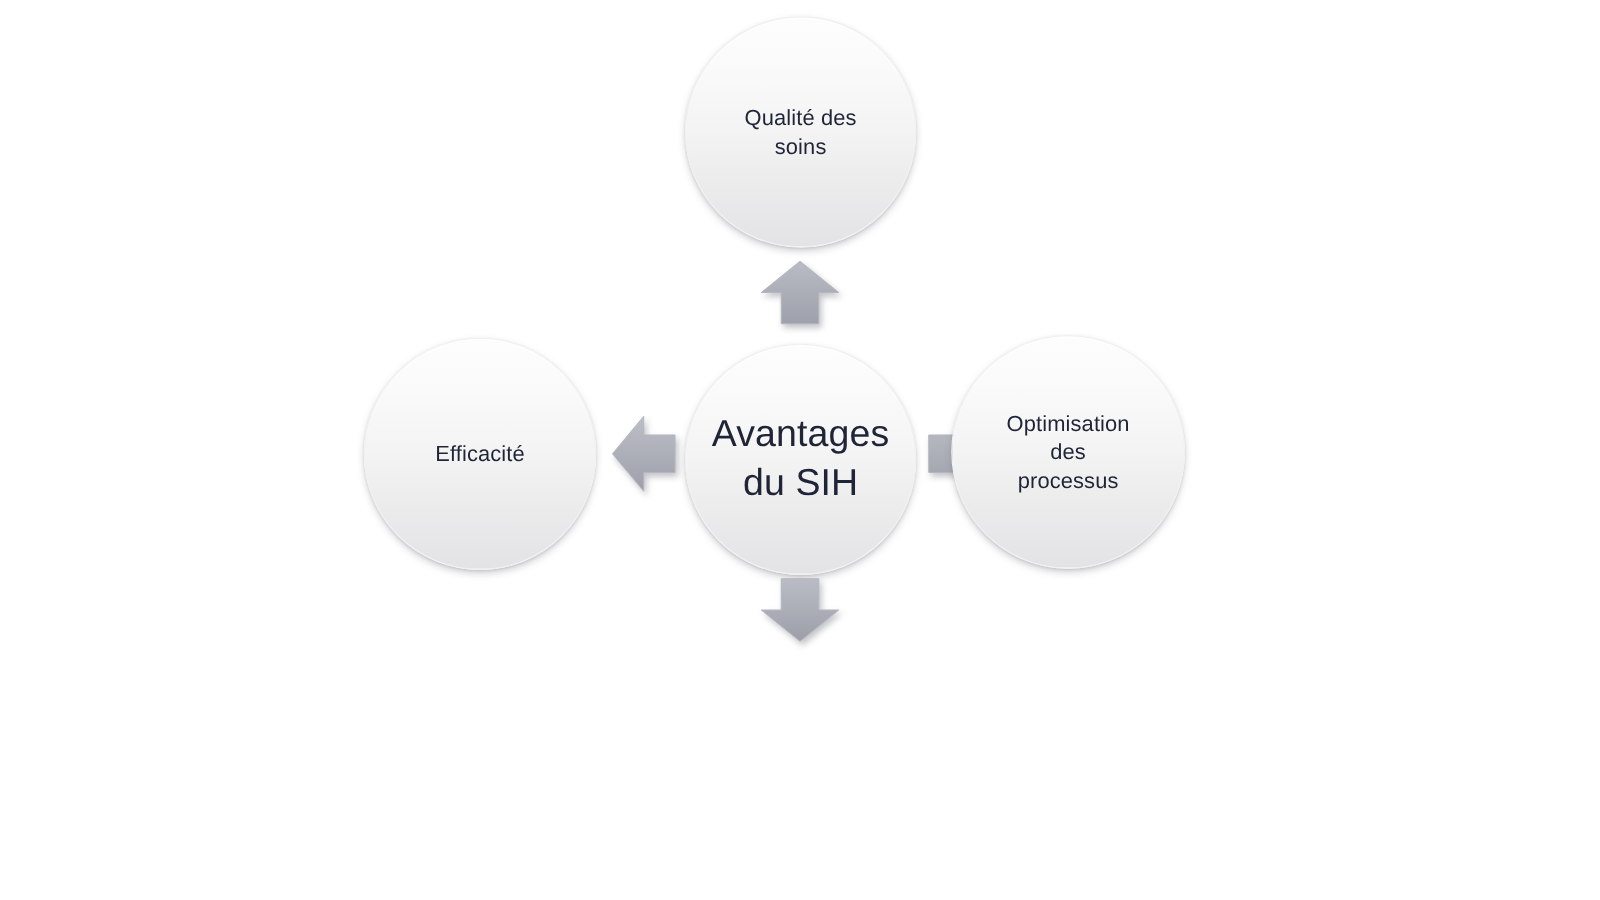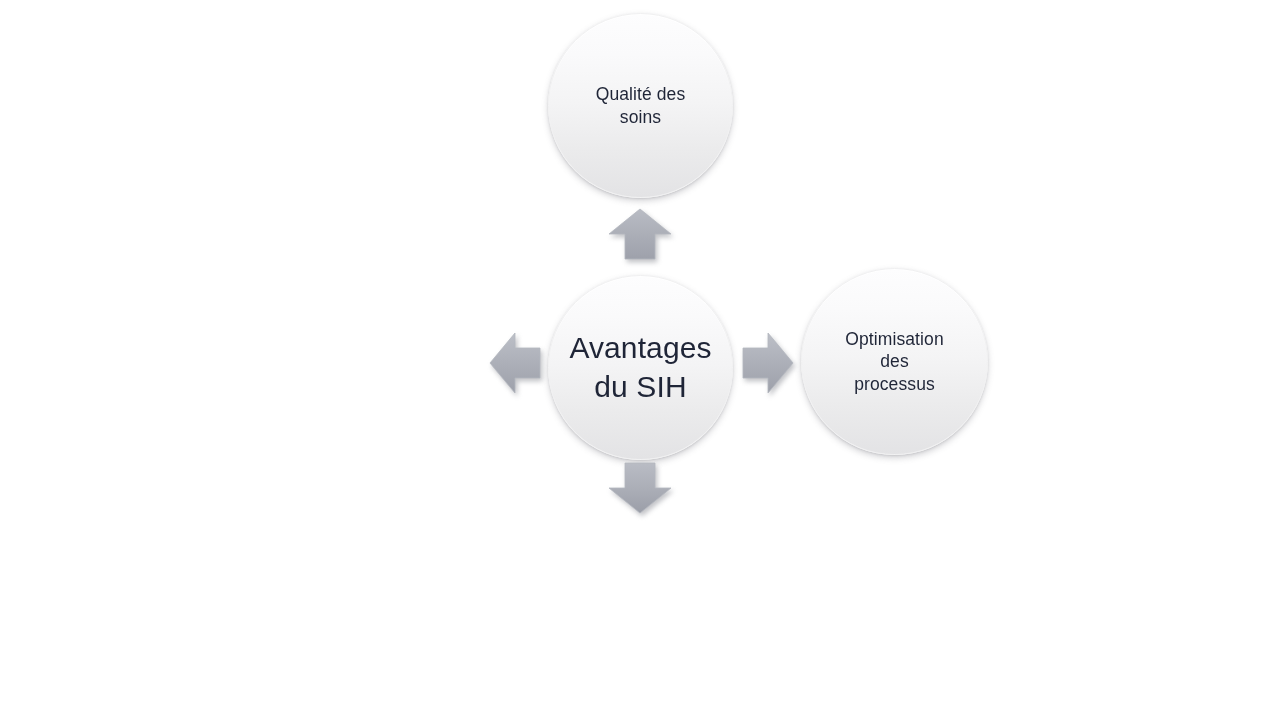--- a/index.html
+++ b/index.html
@@ -58,21 +58,21 @@
 
   #node-top {
     left: 548px;  top: 13px;
     width: 185px; height: 185px; text-align: center;
   }
   #node-left {
     left: 291px;  top: 270px;
     width: 186px; height: 186px;
   }
   #node-right {
-    left: 801px;  top: 268px;
+    left: 761px;  top: 268px;
     width: 187px; height: 187px;
   }
   #node-bottom {
     left: 548px;  top: 523px;
     width: 185px; height: 185px;
   }
   #node-top .label,
   #node-left .label,
   #node-right .label,
   #node-bottom .label { font-size: 17.5px; }
@@ -101,20 +101,23 @@
     <defs>
       <linearGradient id="gradUp" x1="0" y1="0" x2="0" y2="1">
         <stop offset="0%" stop-color="#b9bcc4"></stop>
         <stop offset="55%" stop-color="#aaadb6"></stop>
         <stop offset="100%" stop-color="#9ea1ab"></stop>
       </linearGradient>
     </defs>
     <polygon points="32,1 63,26 47,26 47,51 17,51 17,26 1,26" fill="url(#gradUp)" stroke="#b4b7bf" stroke-width="0.8"></polygon>
   </svg>
 
+  <div class="node" id="node-left">
+    <span class="label">Efficacité</span>
+  </div>
 
   <svg class="arrow" id="arrow-left" viewBox="0 0 52 62">
     <defs>
       <linearGradient id="gradLeft" x1="0" y1="0" x2="0" y2="1">
         <stop offset="0%" stop-color="#bcbfc7"></stop>
         <stop offset="55%" stop-color="#abaeb7"></stop>
         <stop offset="100%" stop-color="#9da0aa"></stop>
       </linearGradient>
     </defs>
     <polygon points="1,31 26,1 26,16 51,16 51,46 26,46 26,61" fill="url(#gradLeft)" stroke="#b4b7bf" stroke-width="0.8"></polygon>

